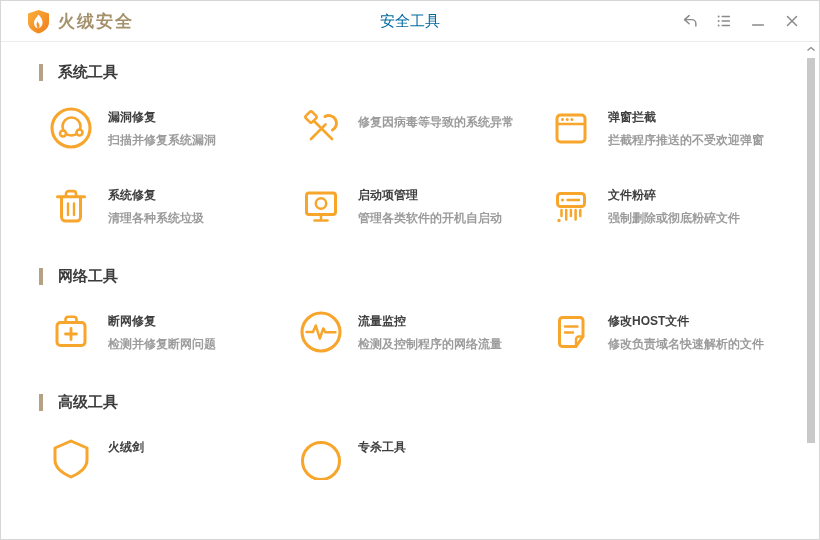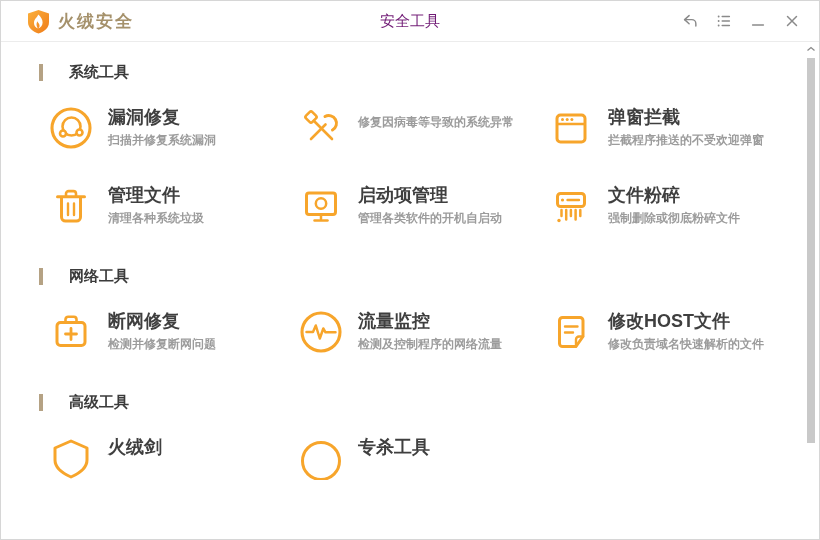--- a/index.html
+++ b/index.html
@@ -11,44 +11,44 @@
   }
   
   .titlebar {
     height:41px; display:flex; align-items:center;
     border-bottom:1px solid #ececec; position:relative; background:#fff;justify-content:space-between;
   }
   .brand { display:flex; align-items:center; gap:8px; padding-left:26px; }
   .brand-name { font-size:17px; font-weight:bold; color:#a5916b; letter-spacing:2px; }
   .page-title {
     position:absolute; left:0; right:0; text-align:center;
-    font-size:15px; color:#701a75; pointer-events:none;
+    font-size:15px; color:#0369a1; pointer-events:none;
   }
   .titlebar-btns { margin-left:auto; display:flex; align-items:center; padding-right:10px; position:relative; z-index:2; }
   .tb-btn {
     width:34px; height:30px; display:flex; align-items:center; justify-content:center;
     cursor:pointer; color:#8a8a8a;
   }
   
   .content { padding:0 38px; }
   .section-title {
-    display:flex; align-items:center; gap:26px;
+    display:flex; align-items:center; gap:15px;
     font-size:15px; font-weight:bold; color:#3b3b3b;
   }
   .section-title .bar { width:4px; height:17px; background:#b5a284; }
   .sec-gap-first { margin-top:21px; }
   .sec-gap { margin-top:33px; }
   .tools-grid {
     display:grid; grid-template-columns:250px 250px 1fr;
     row-gap:28px; margin:24px 0 0 10px;
   }
   .tool { display:flex; align-items:flex-start; gap:15px; cursor:pointer; height:50px; }
   .tool-icon { width:44px; height:44px; flex:0 0 44px; }
   .tool-text { padding-top:2px; }
-  .tool-name { font-size:18px; font-weight:bold; color:#3f3f3f; line-height:18px; }
+  .tool-name { font-size:12px; font-weight:bold; color:#3f3f3f; line-height:18px; }
   .tool-desc { font-size:12px; color:#9c9c9c; line-height:16px; margin-top:6px; white-space:nowrap;font-weight:bold; }
   
   .scrollbar {
     position:absolute; top:41px; right:2px; bottom:0; width:12px;
     display:flex; flex-direction:column; align-items:center;
   }
   .sb-up { height:14px; display:flex; align-items:center; justify-content:center; color:#9a9a9a; cursor:pointer; }
   .sb-thumb { width:8px; height:385px; background:#c9c9c9; border-radius:0px; margin-top:2px; cursor:pointer; }
 </style>
 </head>
@@ -148,21 +148,21 @@
         </div>
       </div>
       <div class="tool">
         <div class="tool-icon"><svg width="44" height="44" viewBox="0 0 44 44" fill="none" stroke="#F7A52B" stroke-width="2.6" stroke-linecap="round" stroke-linejoin="round">
             <path d="M17 12 v-2.3 a2.6 2.6 0 0 1 2.6-2.6 h4.8 a2.6 2.6 0 0 1 2.6 2.6 V12"></path>
             <path d="M8.5 12.8 H35.5" stroke-width="3"></path>
             <path d="M12.5 13.5 v19.5 a4 4 0 0 0 4 4 h11 a4 4 0 0 0 4-4 V13.5" stroke-width="3"></path>
             <path d="M19 19.5 V31 M25 19.5 V31" stroke-width="2.4"></path>
           </svg></div>
         <div class="tool-text">
-          <div class="tool-name">管理文件</div>
+          <div class="tool-name">系统修复</div>
           <div class="tool-desc">清理各种系统垃圾</div>
         </div>
       </div>
       <div class="tool">
         <div class="tool-icon"><svg width="44" height="44" viewBox="0 0 44 44" fill="none" stroke="#F7A52B" stroke-width="2.6" stroke-linecap="round" stroke-linejoin="round">
             <rect x="7.5" y="9" width="29" height="21.5" rx="2.5" stroke-width="3"></rect>
             <circle cx="22" cy="19.5" r="5.2" stroke-width="2.5"></circle>
             <path d="M22 30.5 V35" stroke-width="2.5"></path>
             <path d="M15.5 36.5 H28.5" stroke-width="2.5"></path>
           </svg></div>

